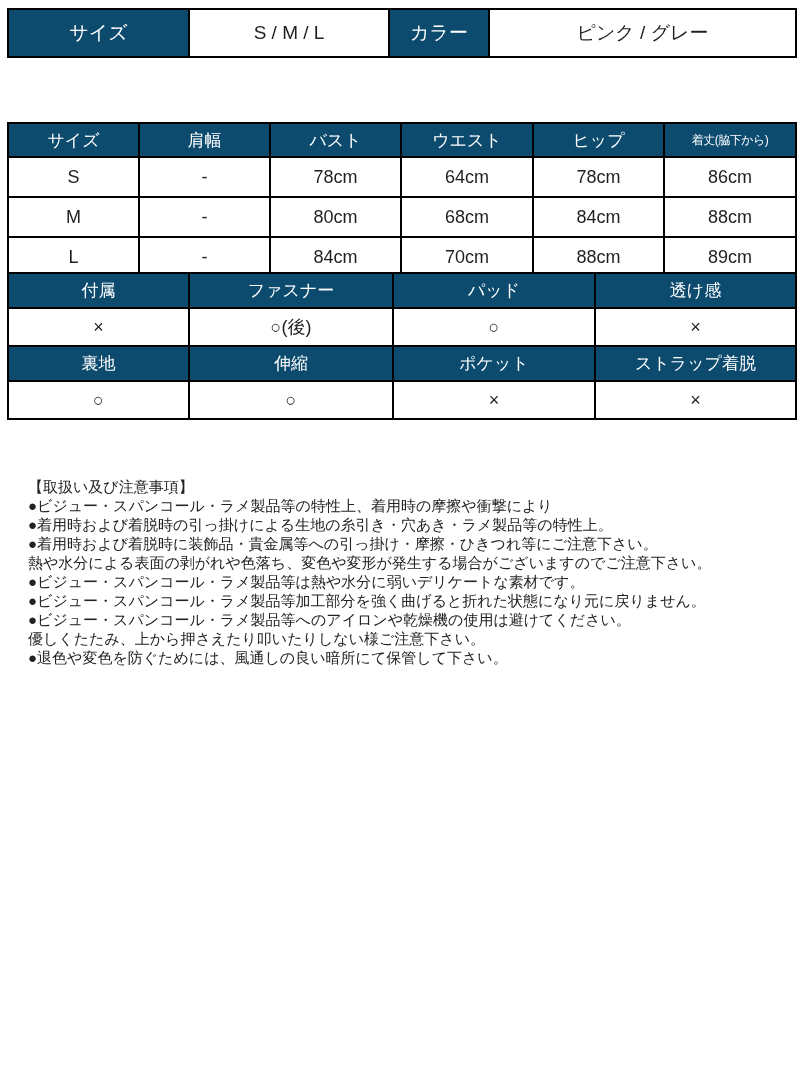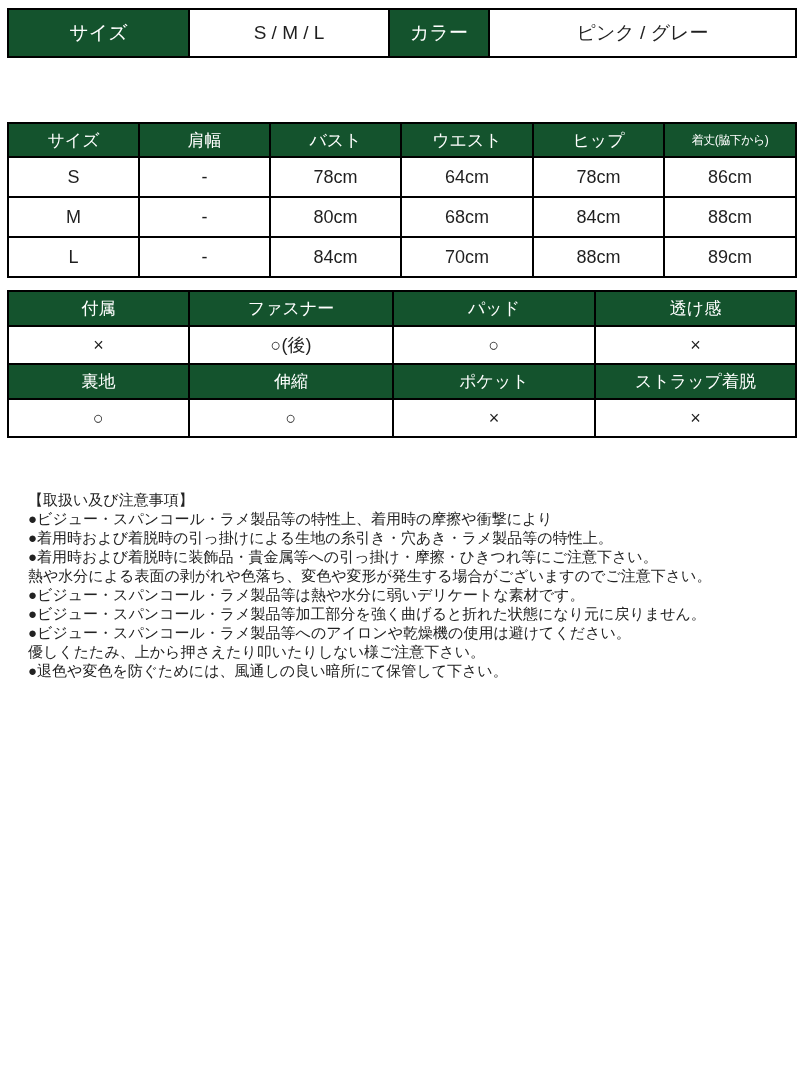--- a/index.html
+++ b/index.html
@@ -19,46 +19,46 @@
   }
   th, td {
     border: 2px solid #000000;
     text-align: center;
     vertical-align: middle;
     padding: 0;
     overflow: hidden;
     white-space: nowrap;
   }
   th {
-    background: #14532d;
+    background: #0c4a6e;
     color: #ffffff;
     font-weight: normal;
   }
 
   
   #info-table { left: 7px; top: 8px; width: 788px; font-size: 19px; }
   #info-table tr { height: 48px; }
 
   
   #meas-table { left: 7px; top: 122px; width: 788px; font-size: 18px; }
   #meas-table tr.hrow { height: 34px; }
   #meas-table tr.drow { height: 40px; }
   #meas-table th { font-size: 17px; }
   #meas-table th.tight { font-size: 12px; letter-spacing: -0.5px; }
 
   
-  #feat-table { left: 7px; top: 290px; width: 788px; font-size: 18px; }
+  #feat-table { left: 7px; top: 272px; width: 788px; font-size: 18px; }
   #feat-table tr.hrow { height: 35px; }
   #feat-table tr.drow { height: 38px; }
   #feat-table th { font-size: 17px; }
 
   
   #notes {
     position: absolute;
-    left: 28px; top: 490px;
+    left: 28px; top: 477px;
     width: 755px;
     font-size: 15px;
     line-height: 19px;
     color: #222222;
   }
   #notes .line { white-space: nowrap; }
 </style>
 </head>
 <body>
 

